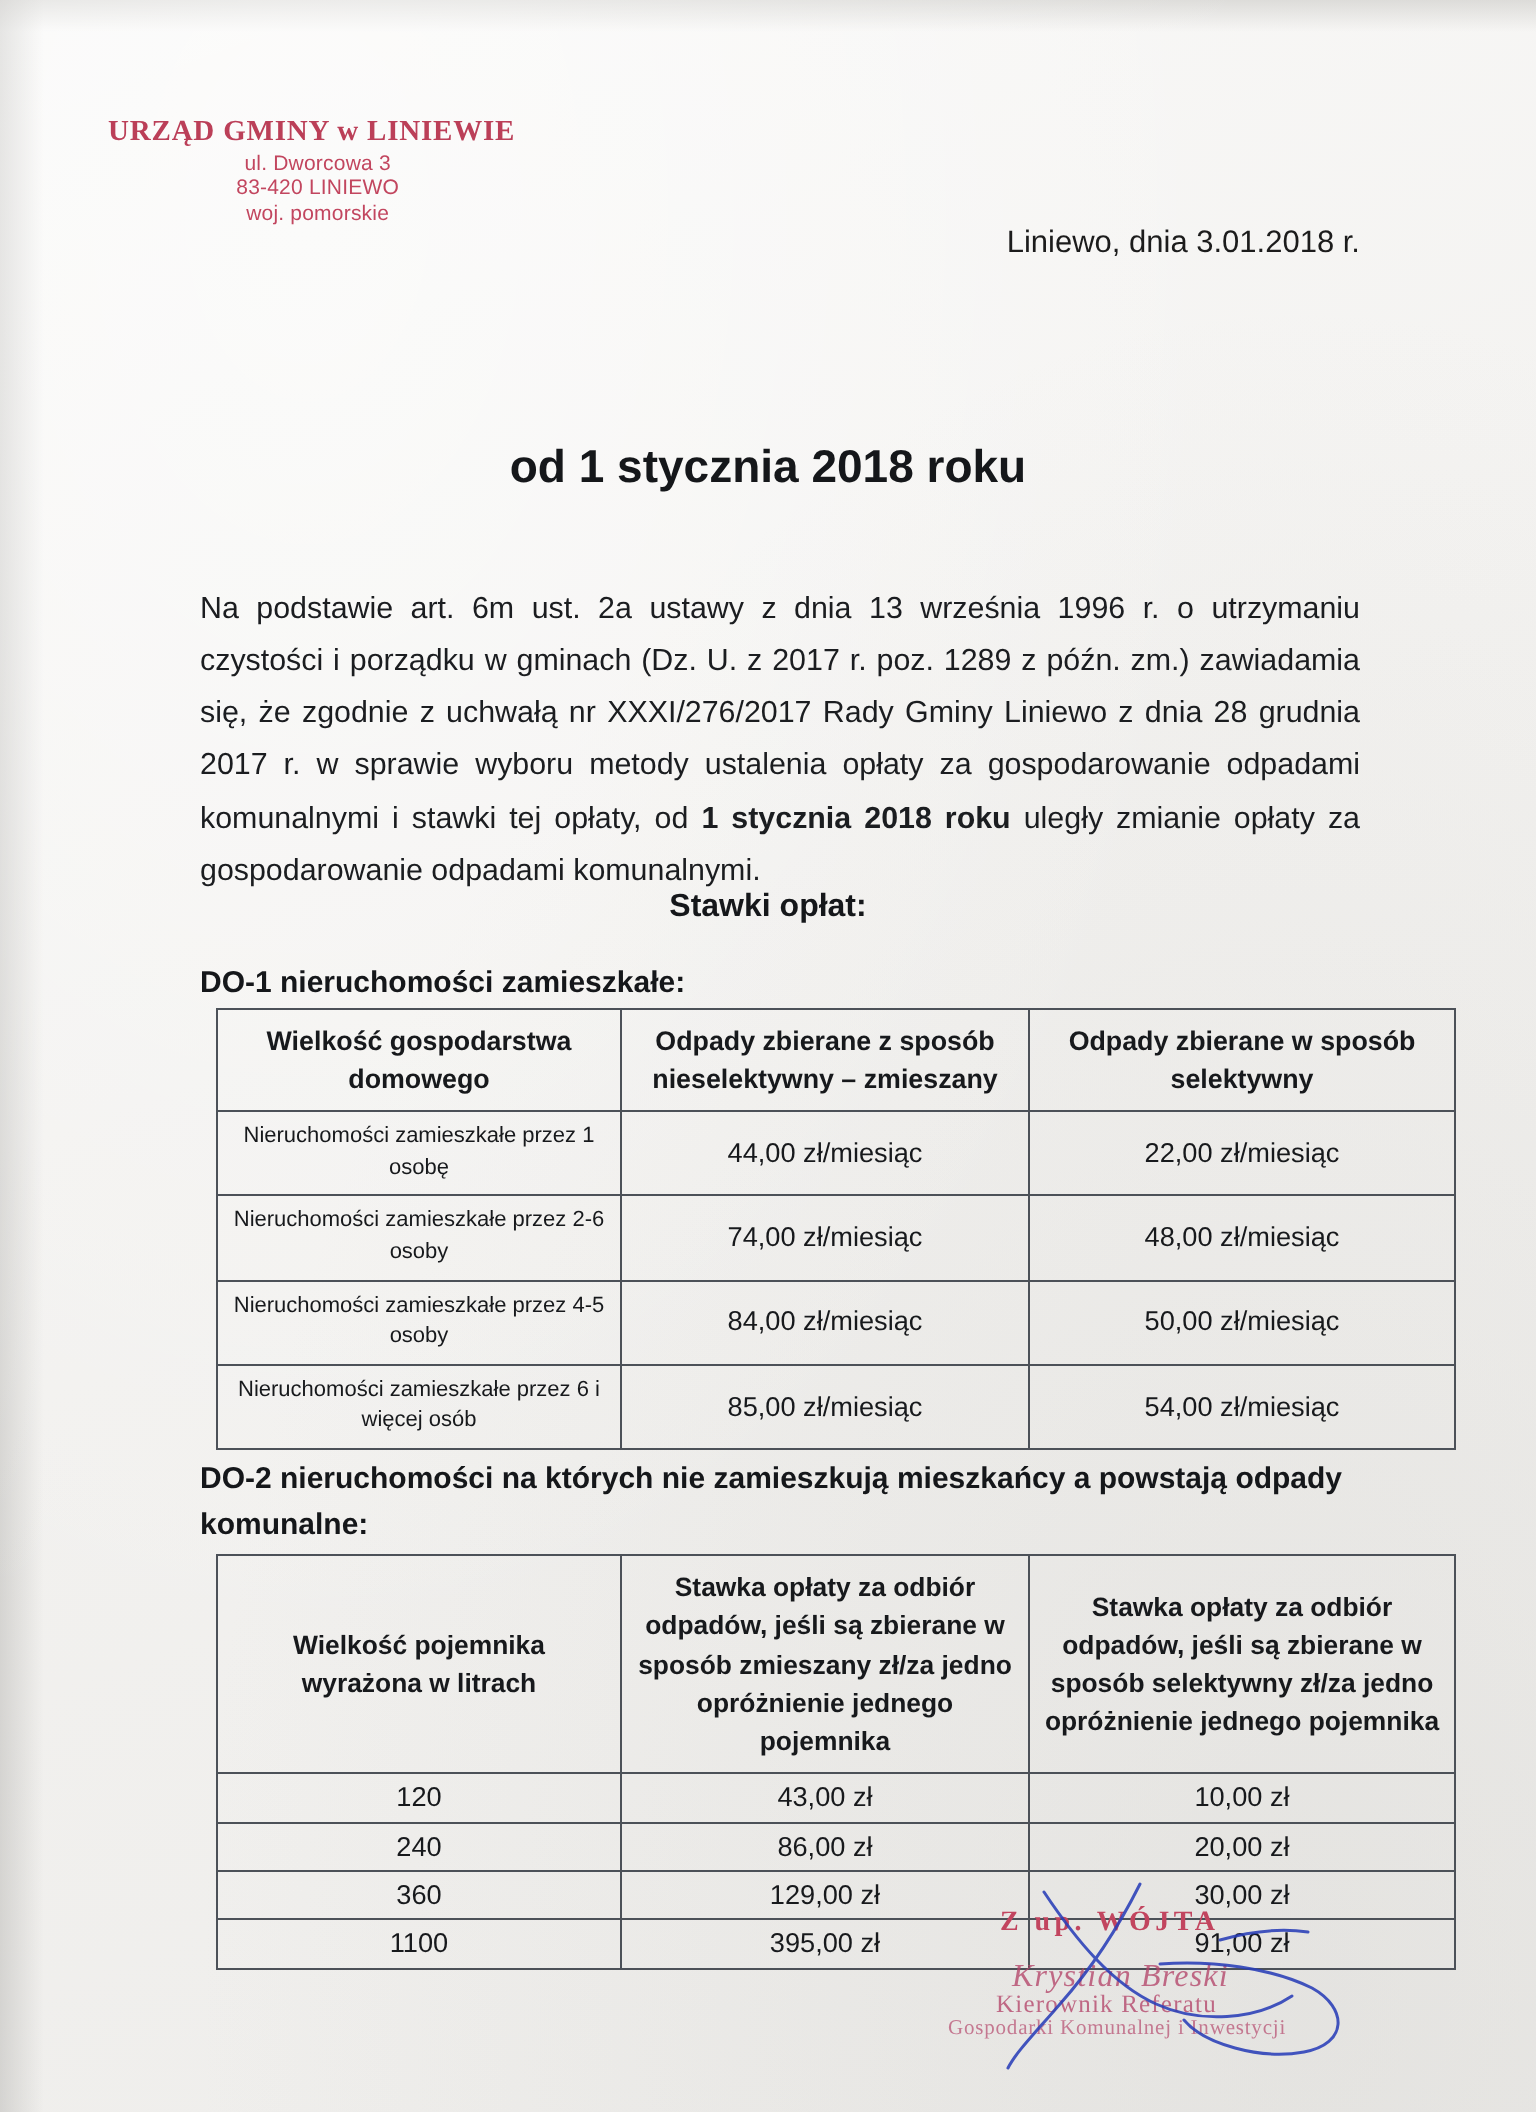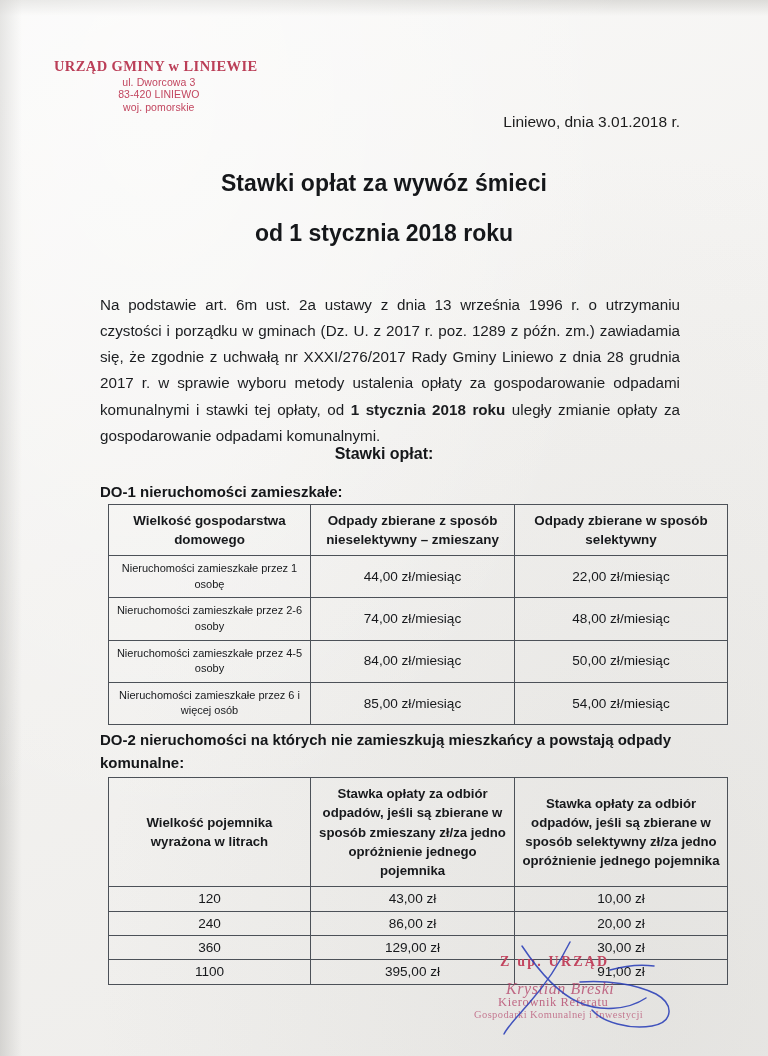--- a/index.html
+++ b/index.html
@@ -260,21 +260,20 @@
     <div class="lh-title">URZĄD GMINY w LINIEWIE</div>
     <div class="lh-sub">
       <div class="lh-line">ul. Dworcowa 3</div>
       <div class="lh-line">83-420 LINIEWO</div>
       <div class="lh-line">woj. pomorskie</div>
     </div>
   </div>
 
   <div class="date-line">Liniewo, dnia 3.01.2018 r.</div>
 
-  <div class="doc-title">Stawki opłat za wywóz śmieci</div>
   <div class="doc-title-2">od 1 stycznia 2018 roku</div>
 
   <div class="body-para"><span>Na podstawie art. 6m ust. 2a ustawy z dnia 13 września 1996 r. o utrzymaniu czystości i porządku w gminach (Dz. U. z 2017 r. poz. 1289 z późn. zm.) zawiadamia się, że zgodnie z uchwałą nr XXXI/276/2017 Rady Gminy Liniewo z dnia 28 grudnia 2017 r. w sprawie wyboru metody ustalenia opłaty za gospodarowanie odpadami komunalnymi i stawki tej opłaty, od </span><b>1 stycznia 2018 roku</b><span> uległy zmianie opłaty za gospodarowanie odpadami komunalnymi.</span></div>
 
   <div class="section-center-heading">Stawki opłat:</div>
 
   <div class="sub-heading-1">DO-1 nieruchomości zamieszkałe:</div>
   <table class="doc-table" id="table-1">
     <tbody>
       <tr>
@@ -330,21 +329,21 @@
       </tr>
       <tr>
         <td class="cell c0">1100</td>
         <td class="cell c1">395,00 zł</td>
         <td class="cell c2">91,00 zł</td>
       </tr>
     </tbody>
   </table>
 
   <div class="signature-block">
-    <div class="sig-z-up">Z up. URZĄD</div>
+    <div class="sig-z-up">Z up. WÓJTA</div>
     <div class="sig-stamp-name">Krystian Breski</div>
     <div class="sig-stamp-role">Kierownik Referatu</div>
     <div class="sig-stamp-dept">Gospodarki Komunalnej i Inwestycji</div>
     <svg class="sig-scribble" width="270" height="100" viewBox="0 0 270 100">
       <g fill="none" stroke="#2a3fb8" stroke-width="1.5" stroke-linecap="round" opacity="0.88">
         <path d="M62 6 C 78 30, 96 52, 118 62 C 140 72, 168 70, 186 58"></path>
         <path d="M110 2 C 100 22, 86 44, 70 62 C 58 76, 48 86, 44 94"></path>
         <path d="M120 42 C 146 40, 176 44, 196 54 C 214 64, 214 82, 192 86 C 170 90, 142 82, 132 70"></path>
         <path d="M150 30 C 164 26, 180 24, 194 26"></path>
       </g>

